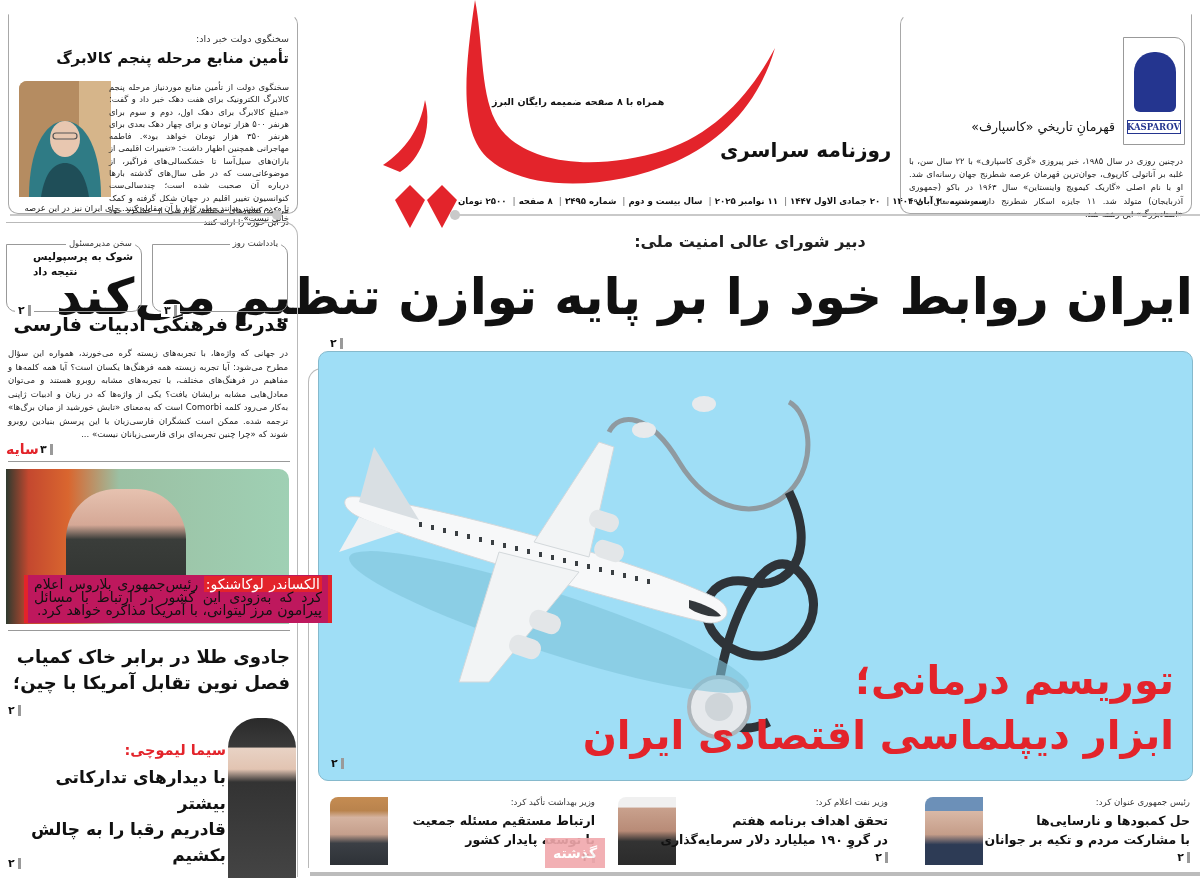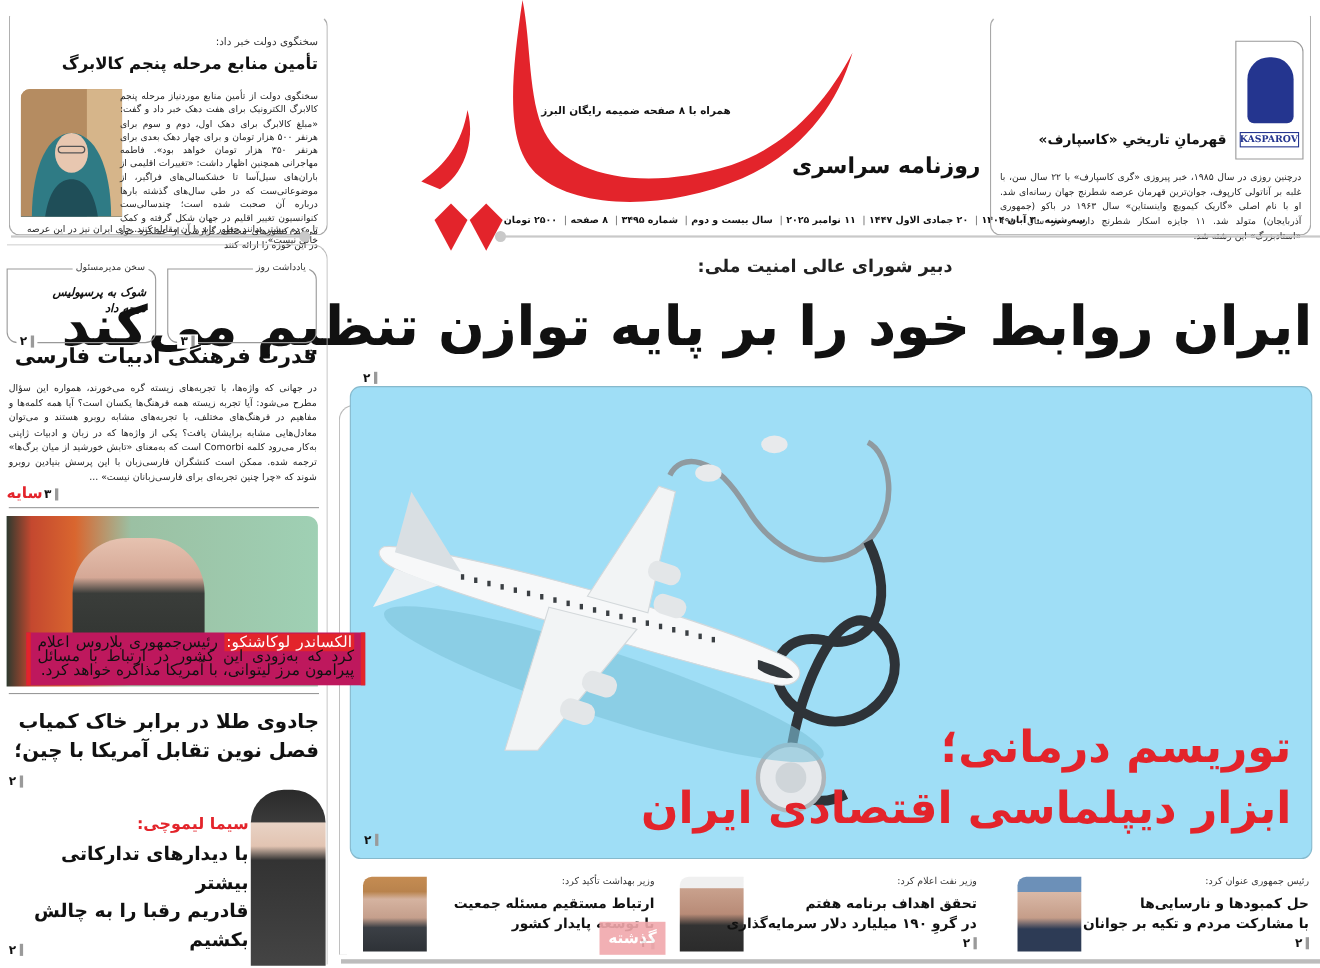--- a/index.html
+++ b/index.html
@@ -27,21 +27,21 @@
   #masthead .supplement { position: absolute; left: 192px; top: 96px; font-size: 9.5px; font-weight: bold; color: #111; }
   #masthead .subtitle { position: absolute; left: 420px; top: 138px; font-size: 20px; font-weight: bold; color: #111; letter-spacing: -0.5px; }
   #masthead .issue-line { position: absolute; left: 158px; top: 196px; font-size: 8.6px; font-weight: bold; color: #111; white-space: nowrap; }
   #masthead .issue-line span.sep { color: #888; margin: 0 3px; }
 
   
   #brief-right { left: 900px; top: 14px; width: 292px; height: 200px; border: 1.5px solid #a8a8a8; border-radius: 10px; border-top-right-radius: 0; border-top-color: transparent; }
   #brief-right .poster { position: absolute; right: 6px; top: 22px; width: 62px; height: 108px; border: 1px solid #999; border-radius: 0 10px 0 0; background: #fff; overflow: hidden; }
   #brief-right .poster .k-face { position: absolute; left: 10px; top: 14px; width: 42px; height: 60px; background: #24358f; border-radius: 20px 20px 6px 6px; }
   #brief-right .poster .k-label { position: absolute; left: 3px; right: 3px; bottom: 10px; height: 14px; border: 1px solid #24358f; font-size: 8.5px; font-weight: bold; color: #24358f; text-align: center; line-height: 12px; font-family: "DejaVu Serif", serif; }
-  #brief-right .title { position: absolute; right: 76px; top: 104px; font-size: 12.5px; font-weight: bold; color: #111; white-space: nowrap; }
+  #brief-right .title { position: absolute; right: 76px; top: 104px; font-size: 12.5px; font-weight: normal; color: #111; white-space: nowrap; }
   #brief-right .body { position: absolute; right: 8px; left: 8px; top: 140px; font-size: 8.4px; line-height: 13.2px; color: #222; text-align: justify; }
 
   .header-rule-l { left: 10px; top: 214px; width: 265px; }
   .header-rule-r { left: 455px; top: 214px; width: 745px; }
   .header-dot-l { left: 272px; top: 210px; }
   .header-dot-r { left: 450px; top: 210px; }
 
   
   #main-kicker { left: 320px; top: 232px; width: 860px; text-align: center; font-size: 16px; font-weight: bold; color: #222; }
   #main-headline { left: 318px; top: 264px; width: 875px; text-align: center; font-size: 50px; font-weight: 900; color: #111; letter-spacing: -1.5px; line-height: 66px; white-space: nowrap; }
@@ -63,21 +63,21 @@
   #bottom-1 { left: 925px; width: 265px; }
   #bottom-2 { left: 618px; width: 270px; }
   #bottom-3 { left: 330px; width: 265px; }
   .bottom-rule { left: 310px; top: 872px; width: 890px; height: 4px; background: #bcbcbc; }
   .ad-strip { left: 545px; top: 838px; width: 60px; height: 30px; background: #f1a8ac; color: #fff; font-size: 14px; font-weight: bold; text-align: center; line-height: 30px; opacity: .9; }
 
   
   #leftcol-frame { left: 6px; top: 222px; width: 292px; height: 655px; border-right: 1.5px solid #b9b9b9; border-top: 1.5px solid #b9b9b9; border-top-right-radius: 14px; }
   .mini-box { position: absolute; top: 244px; width: 136px; height: 68px; border: 1.5px solid #999; border-radius: 0 10px 10px 10px; }
   .mini-box .label { position: absolute; right: 6px; top: -7px; background: #fff; padding: 0 3px; font-size: 8.5px; color: #333; white-space: nowrap; }
-  .mini-box .title { position: absolute; right: 8px; top: 14px; font-size: 10.5px; font-weight: bold; color: #111; line-height: 15px; white-space: nowrap; text-align: right; font-style: italic; }
+  .mini-box .title { position: absolute; right: 8px; top: 4px; font-size: 10.5px; font-weight: bold; color: #111; line-height: 15px; white-space: nowrap; text-align: left; }
   .mini-box .pg { position: absolute; left: 8px; bottom: -6px; background: #fff; padding: 0 3px; }
   #mini-right { left: 152px; }
   #mini-left { left: 6px; }
 
   #culture-title { left: 8px; top: 313px; width: 280px; font-size: 19px; font-weight: bold; color: #111; text-align: right; white-space: nowrap; }
   #culture-body { left: 8px; top: 347px; width: 280px; font-size: 8.5px; line-height: 13.5px; color: #222; text-align: justify; direction: rtl; }
   #culture-page { left: 40px; top: 443px; }
   #culture-logo { left: 6px; top: 441px; font-size: 14px; font-weight: bold; color: #e3242b; }
   .sec-rule-1 { left: 8px; top: 461px; width: 282px; height: 1px; background: #999; }
 

